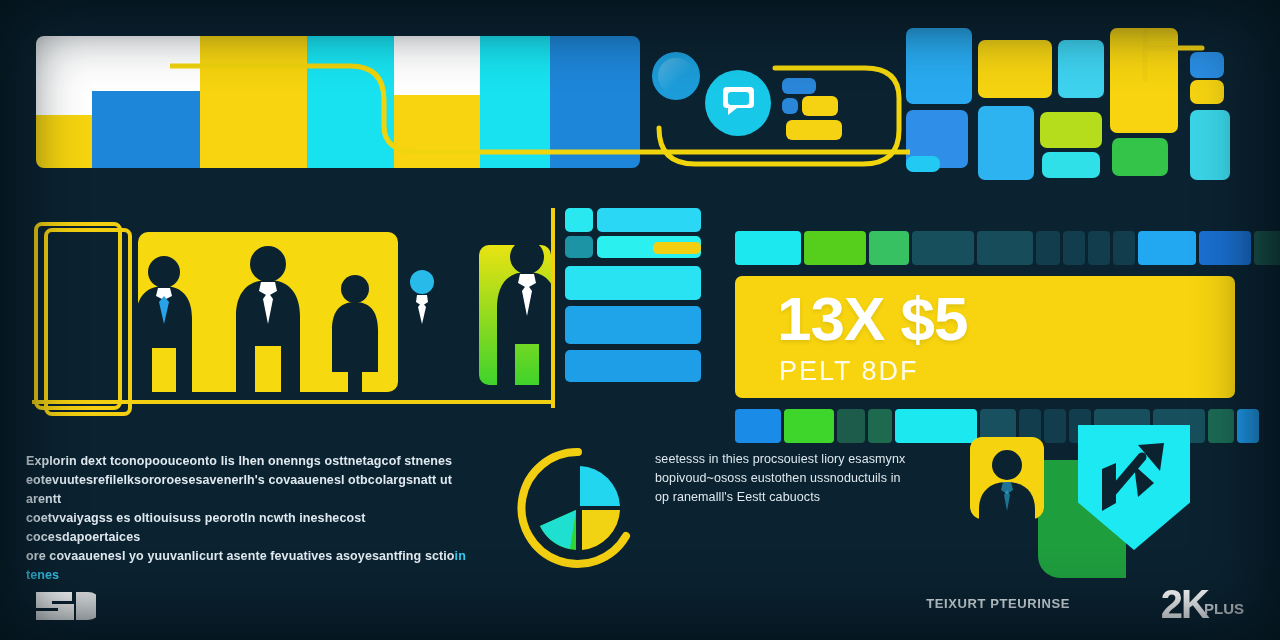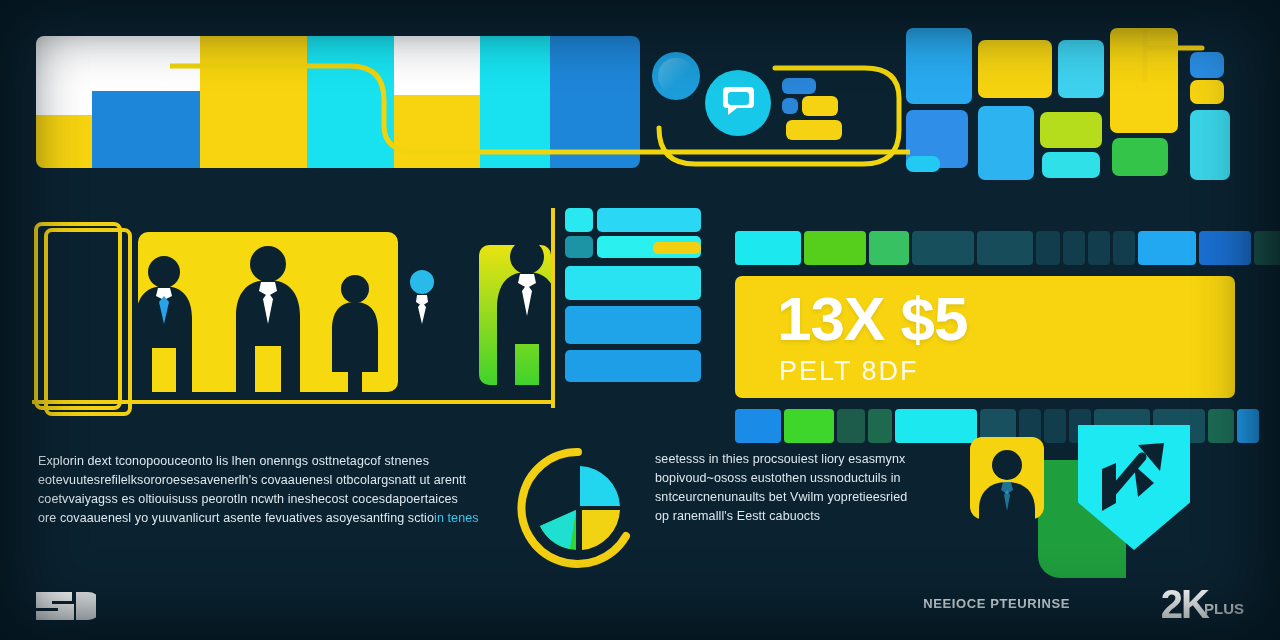--- a/index.html
+++ b/index.html
@@ -65,21 +65,21 @@
   #kpiwrap{left:735px;top:198px;width:515px;height:215px;margin-top:33px;}
   .strip{position:absolute;height:34px;border-radius:4px;}
   #kpibanner{left:0;top:45px;width:500px;height:122px;background:#f7d40f;border-radius:7px;}
   #kpibig{position:absolute;left:42px;top:12px;color:#fff;font-size:62px;font-weight:bold;
       letter-spacing:-1px;line-height:1;text-shadow:0 2px 4px rgba(0,0,0,.10);}
   #kpisub{position:absolute;left:44px;top:80px;color:#fff;font-size:27px;font-weight:normal;
       letter-spacing:2px;opacity:.93;}
 
   
   .bodytext{color:#dfe9ef;font-size:12.5px;line-height:19px;letter-spacing:.1px;}
-  #textleft{left:38px;top:452px;width:450px;}
+  #textleft{left:26px;top:452px;width:450px;font-weight:bold;}
   #textright{left:655px;top:450px;width:270px;}
   .hl{color:#36c9f0;}
 
   
   #donut{left:508px;top:438px;width:140px;height:140px;}
 
   
   #iconsbr{left:960px;top:425px;width:250px;height:165px;}
   #avatarcard{left:10px;top:12px;width:74px;height:82px;background:#f5d30f;border-radius:12px;}
   #greenshape{left:78px;top:35px;width:88px;height:118px;background:#1f9e3e;
@@ -276,21 +276,20 @@
     <path d="M72 28 A42 42 0 0 1 112 68 L72 68 Z" fill="#22d6ef"></path>
     <path d="M112 72 A42 42 0 0 1 74 112 L74 72 Z" fill="#f2d313"></path>
     <path d="M68 72 L68 112 A42 42 0 0 1 32 88 Z" fill="#2fd633"></path>
     <path d="M68 72 L32 88 A42 42 0 0 1 60 30 Z" fill="#1fe0d0" opacity="0"></path>
     <path d="M68 72 L32 88 A42 42 0 0 0 62 111 Z" fill="#1fe0d0"></path>
   </svg>
 
   <div class="abs bodytext blurtext" id="textright">
     <div>seetesss in thies procsouiest liory esasmynx</div>
     <div>bopivoud~ososs eustothen ussnoductuils in</div>
-    <div>sntceurcnenunaults bet Vwilm yopretieesried</div>
     <div>op ranemalll's Eestt cabuocts</div>
   </div>
 
   <div class="abs" id="iconsbr">
     <div class="abs" id="greenshape"></div>
     <div class="abs" id="avatarcard">
       <svg viewBox="0 0 74 82" style="width:74px;height:82px;">
         <circle cx="37" cy="28" r="15" fill="#0b2230"></circle>
         <path d="M37 45 C18 45 9 57 9 72 L9 82 L65 82 L65 72 C65 57 56 45 37 45 Z" fill="#0b2230"></path>
         <path d="M33 45 L41 45 L43 53 L37 57 L31 53 Z" fill="#2fb6e8" opacity=".55"></path>
@@ -305,20 +304,20 @@
         <path d="M56 40 L76 58 L60 72 Z" fill="#0b2230"></path>
       </svg>
     </div>
   </div>
 
   <div class="abs" id="footer">
     <svg class="abs" id="logoleft" viewBox="0 0 64 40">
       <path d="M4 6 L40 6 L40 15 L20 15 L20 18 L42 18 L42 34 L4 34 L4 25 L26 25 L26 22 L4 22 Z" fill="#ffffff"></path>
       <path d="M44 6 L56 6 A10 10 0 0 1 56 34 L44 34 Z" fill="#ffffff" opacity=".9"></path>
     </svg>
-    <div class="abs blurtext" id="footright-text">NEEIOCE PTEURINSE</div>
+    <div class="abs blurtext" id="footright-text">TEIXURT PTEURINSE</div>
     <div class="abs" id="logoright">
       <span>2K</span><span class="plus">PLUS</span>
     </div>
   </div>
 
   <div id="vignette"></div>
 </div>
 
 </body></html>

